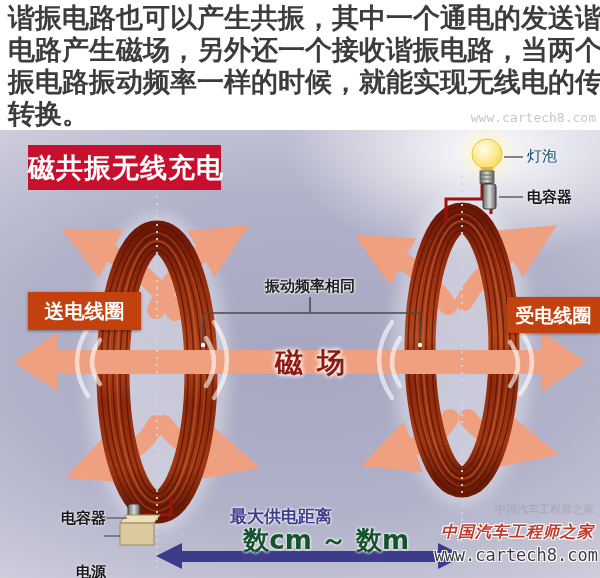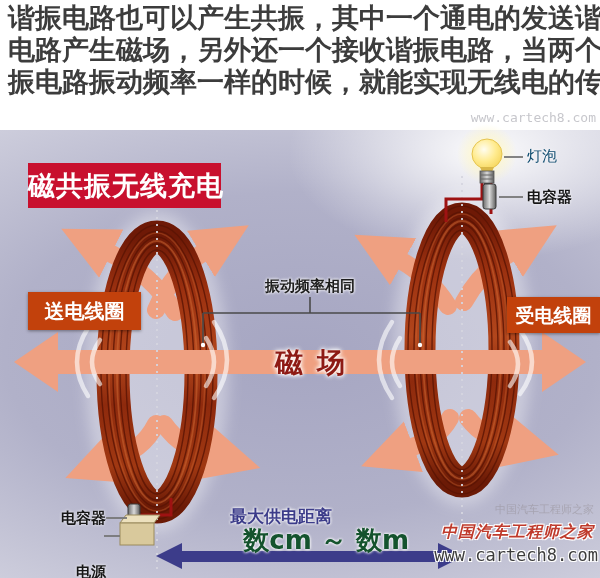--- a/index.html
+++ b/index.html
@@ -17,21 +17,21 @@
   #diagram-bg{
     left:0;top:130px;width:600px;height:448px;z-index:1;
     background:
       radial-gradient(55% 40% at 81% 5%, rgba(255,255,255,.95), rgba(255,255,255,0) 60%),
       radial-gradient(130% 95% at 50% 50%, #a6a6c2 0%, #b1b1c9 38%, #d6d6e2 74%, #f3f3f7 96%);
   }
   #gfx{left:0;top:0;width:600px;height:578px;z-index:2;}
   .lbl{z-index:5;}
   #title-box{
     left:28px;top:145px;width:193px;height:45px;background:#c8102e;z-index:5;
-    color:#fff;font-size:27px;font-weight:bold;text-align:center;line-height:45px;letter-spacing:1px;white-space:nowrap;margin-top:18px;
+    color:#fff;font-size:27px;font-weight:bold;text-align:center;line-height:45px;letter-spacing:1px;white-space:nowrap;
   }
   .blackbox{
     background:#c2410c;color:#fff;font-weight:bold;text-align:center;z-index:5;white-space:nowrap;
     box-shadow:0 1px 3px rgba(0,0,0,.4);
   }
   #tx-box{left:28px;top:292px;width:113px;height:38px;font-size:20px;line-height:38px;}
   #rx-box{left:507px;top:297px;width:93px;height:36px;font-size:19px;line-height:36px;}
   #freq-label{left:230px;top:277px;width:160px;text-align:center;font-size:15px;font-weight:bold;color:#1d1d1d;
     text-shadow:0 0 3px #fff,0 0 3px #fff;white-space:nowrap;}
   #field-label{left:240px;top:344px;width:140px;text-align:center;font-size:28px;font-weight:bold;color:#8e1a14;
@@ -53,20 +53,21 @@
     font-family:"DejaVu Sans Mono","Liberation Mono",monospace;letter-spacing:0px;white-space:nowrap;
     text-shadow:1px 1px 0 #fff,-1px -1px 0 #fff,1px -1px 0 #fff,-1px 1px 0 #fff;}
 </style>
 </head>
 <body>
 
 <div class="abs" id="intro">
   <div class="iline">谐振电路也可以产生共振，其中一个通电的发送谐振</div>
   <div class="iline">电路产生磁场，另外还一个接收谐振电路，当两个谐</div>
   <div class="iline">振电路振动频率一样的时候，就能实现无线电的传输</div>
+  <div class="iline">转换。</div>
 </div>
 
 <div class="abs" id="wm-top">www.cartech8.com</div>
 
 <div class="abs" id="diagram-bg"></div>
 
 <svg class="abs" id="gfx" viewBox="0 0 600 578" xmlns="http://www.w3.org/2000/svg">
   <defs>
     <linearGradient id="copper" x1="0" y1="0" x2="0" y2="1">
       <stop offset="0" stop-color="#6e1906"></stop>

